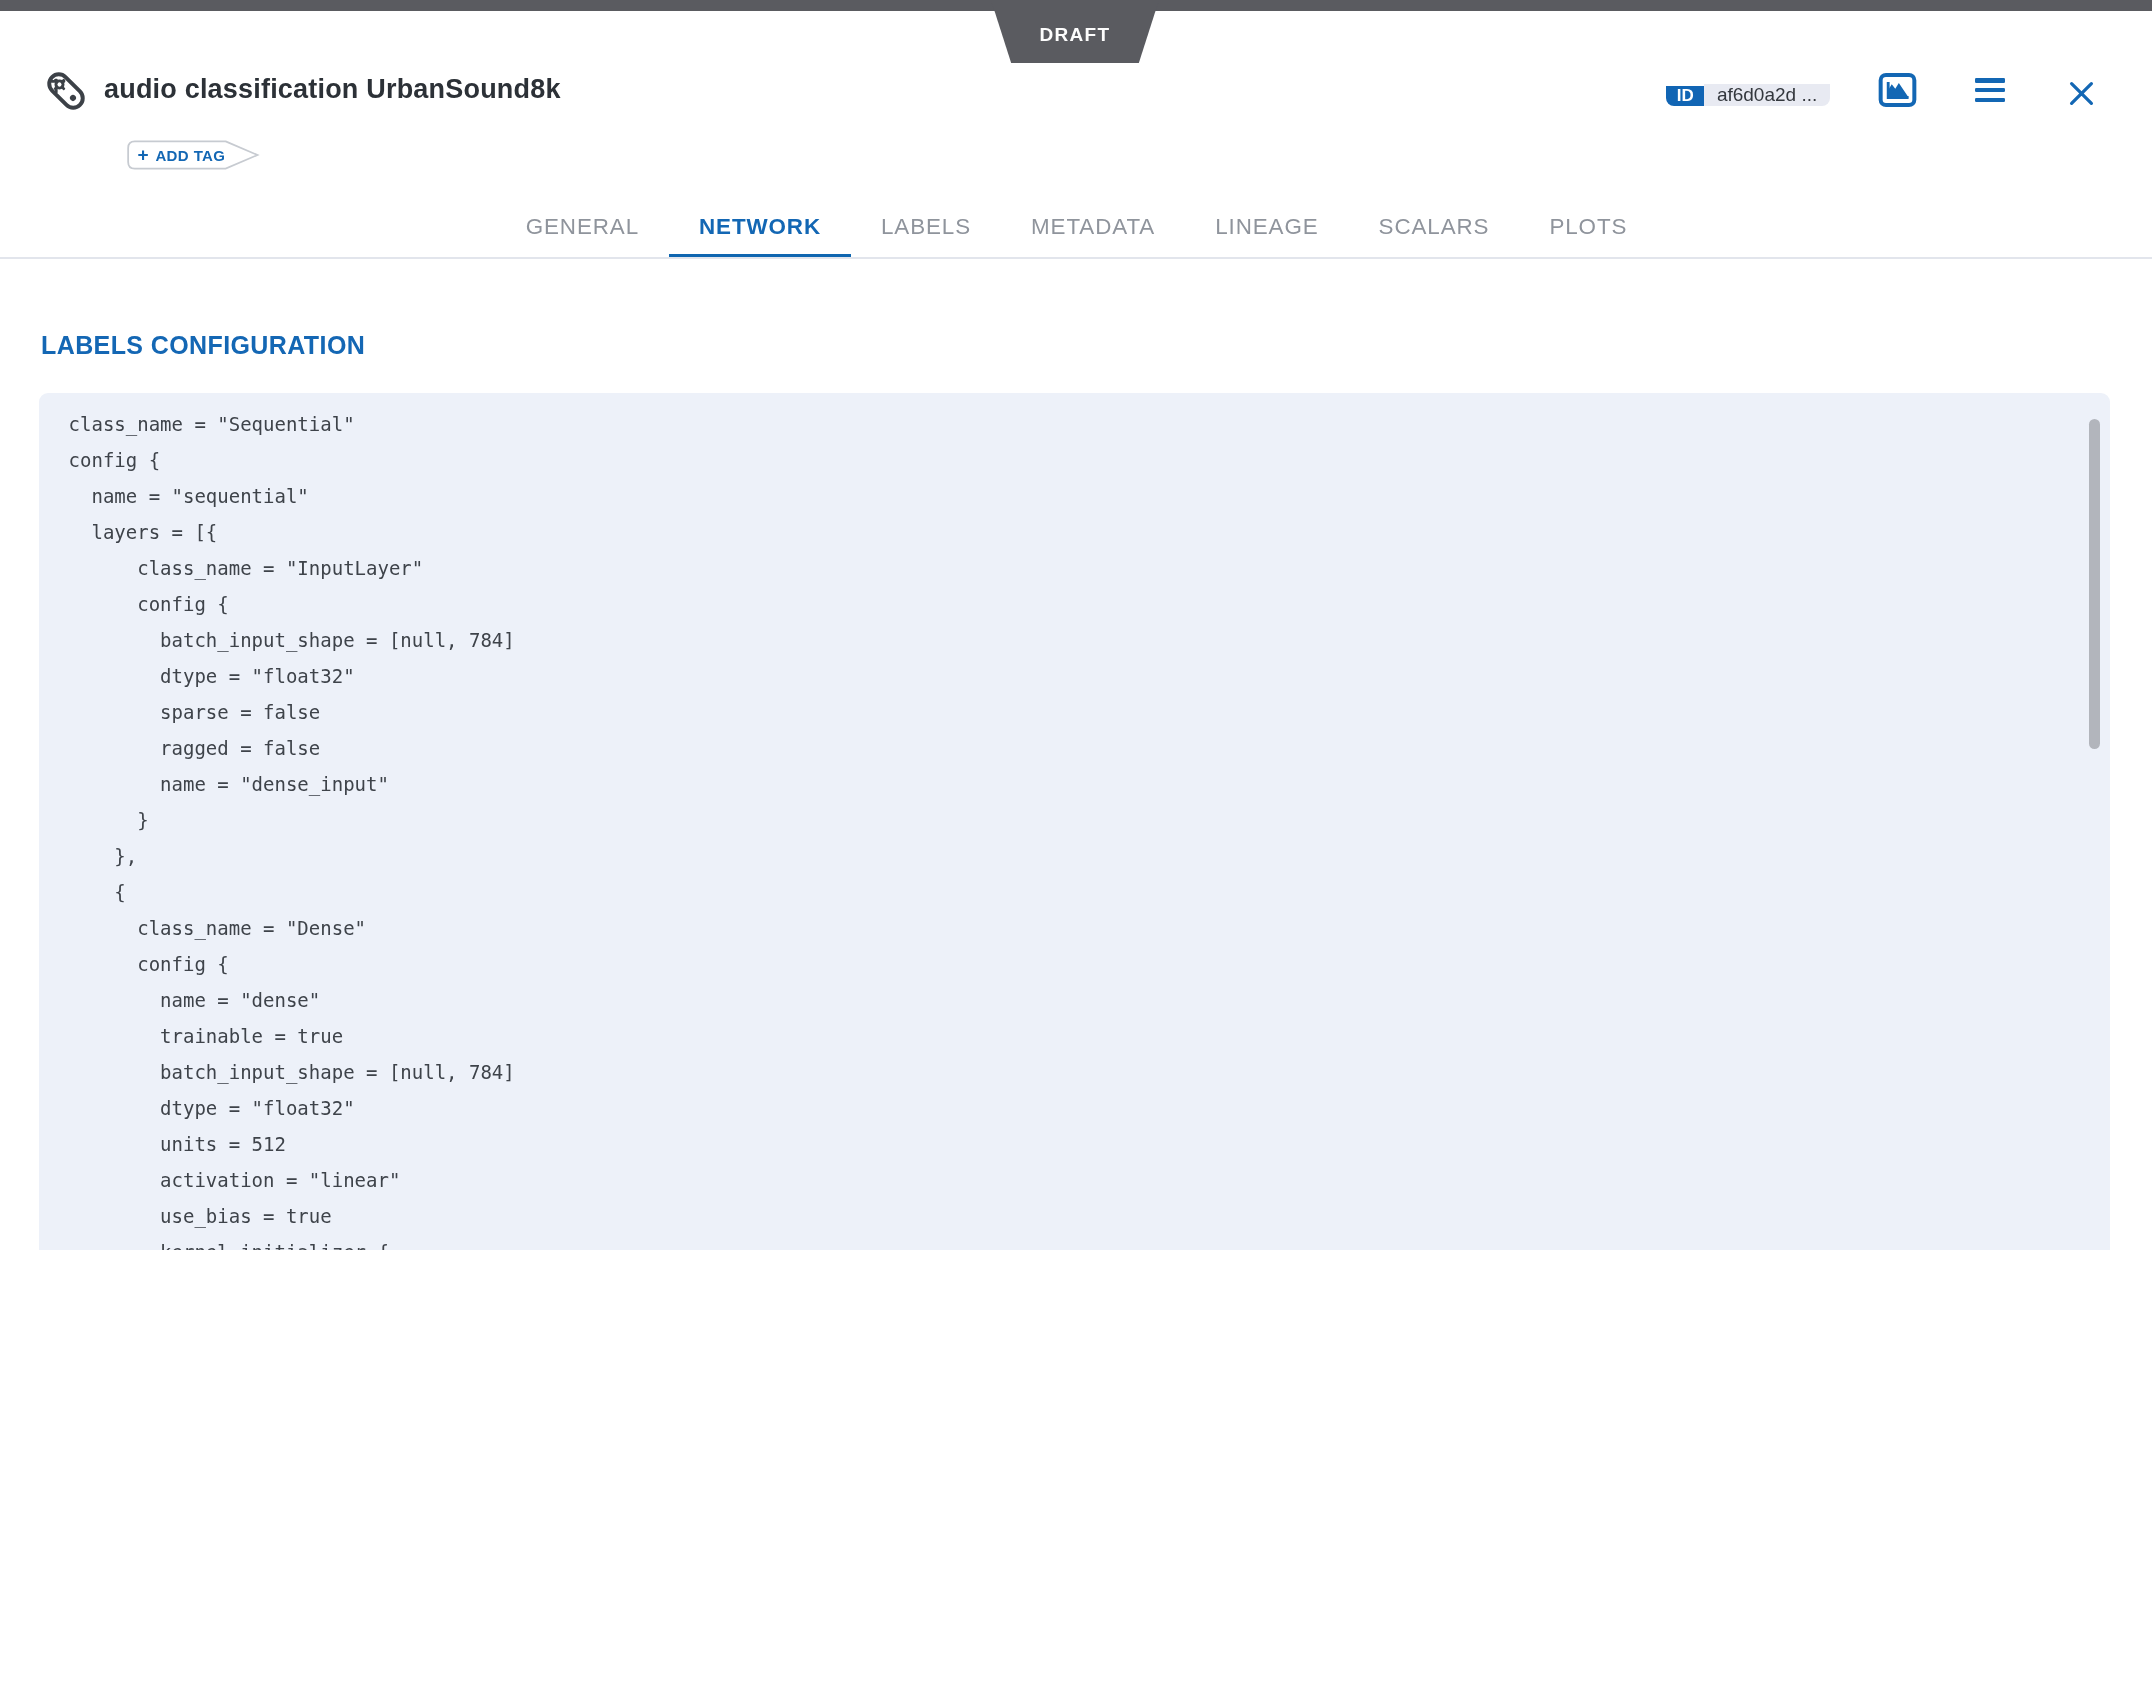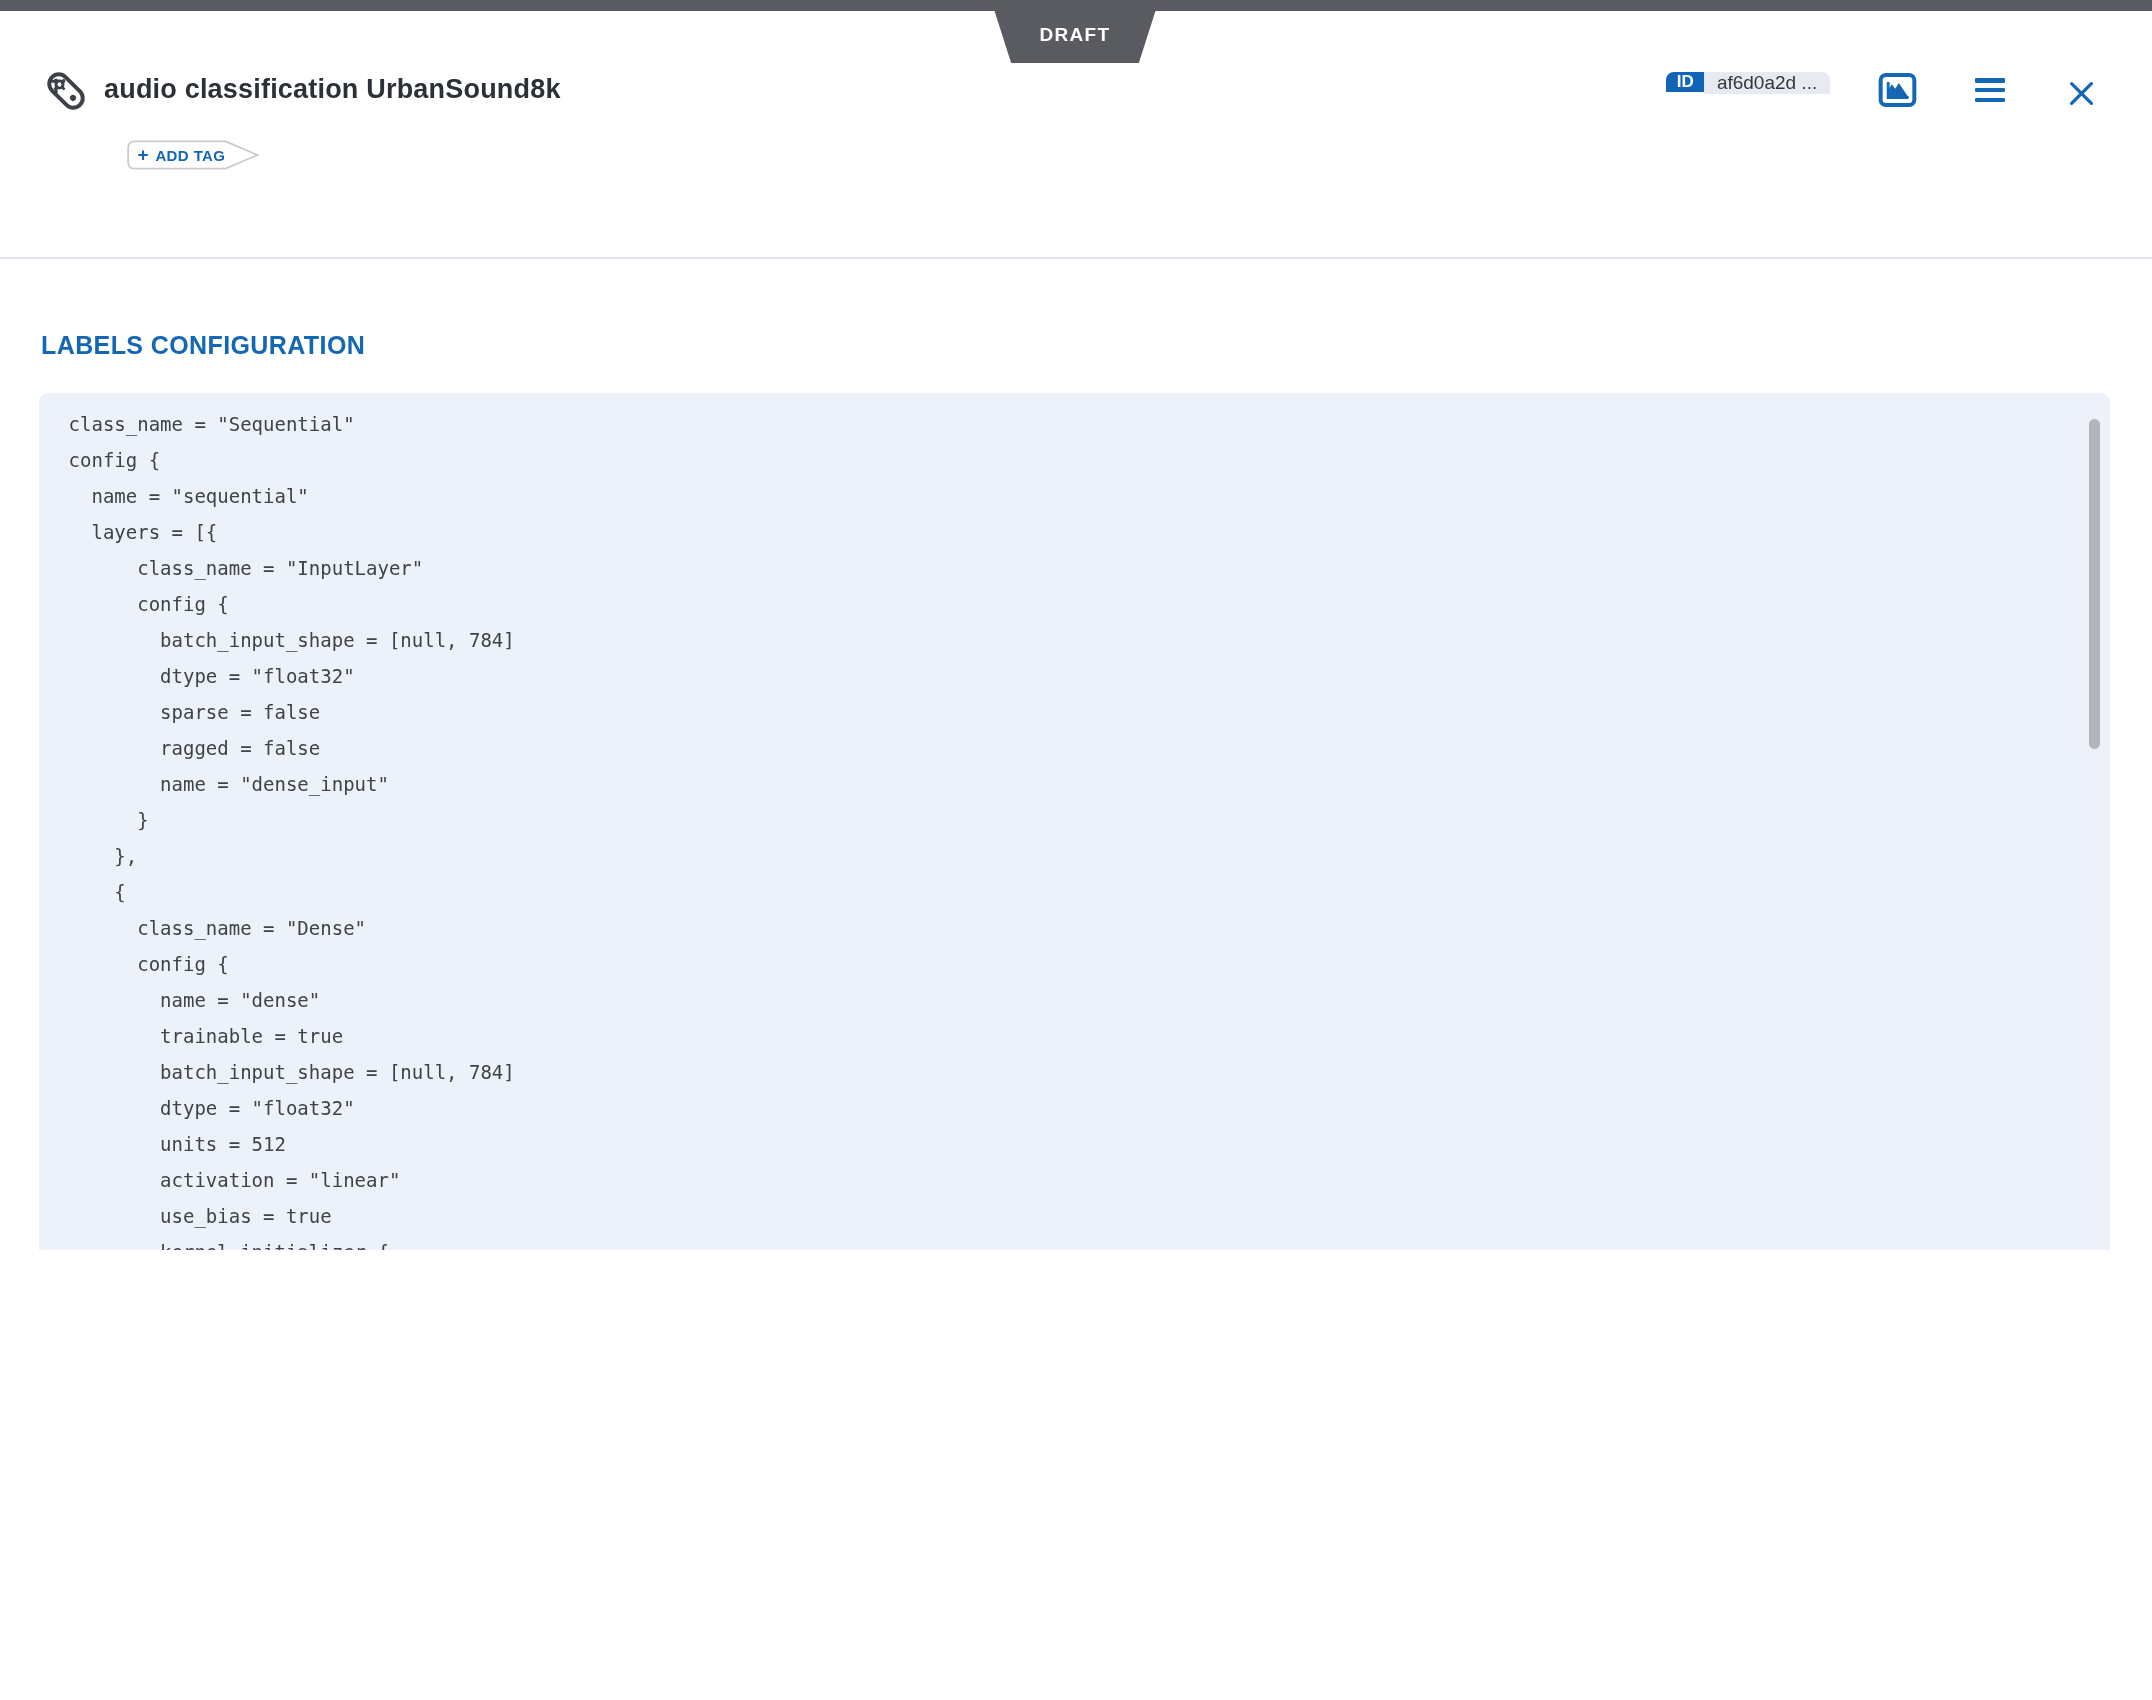--- a/index.html
+++ b/index.html
@@ -26,21 +26,21 @@
   }
   .add-tag svg{position:absolute;left:0;top:0;}
   .add-tag .tag-content{
     position:absolute;left:0;top:0;width:111px;height:30px;
     display:flex;align-items:center;justify-content:center;gap:6.3px;
     color:#1367b4;font-size:15px;font-weight:700;letter-spacing:0.4px;
   }
   .add-tag .plus{font-size:19px;font-weight:700;line-height:1;margin-top:-1.8px;}
   
   .id-chip{
-    position:absolute;left:1666px;top:72px;height:34px;display:flex;align-items:flex-start;
+    position:absolute;left:1666px;top:72px;height:34px;display:flex;align-items:flex-end;
     border-radius:8px;overflow:hidden;cursor:pointer;
   }
   .id-chip .id-label{
     background:#1165b4;color:#ffffff;font-size:17px;font-weight:700;
     display:flex;align-items:center;padding:0 10.7px;
   }
   .id-chip .id-value{
     background:#e8eaf2;color:#33373d;font-family:Liberation Sans, sans-serif;font-size:19px;
     display:flex;align-items:center;padding:0 12.5px;
   }
@@ -139,20 +139,29 @@
     <span class="bar"></span>
     <span class="bar"></span>
   </button>
 
   <button class="icon-btn btn-close">
     <svg width="27" height="27" viewBox="0 0 30 30">
       <path d="M4 4 L26 26 M26 4 L4 26" stroke="#1367b4" stroke-width="3.6" stroke-linecap="round"></path>
     </svg>
   </button>
 
+  <div class="tabs">
+    <div class="tab">GENERAL</div>
+    <div class="tab active">NETWORK</div>
+    <div class="tab">LABELS</div>
+    <div class="tab">METADATA</div>
+    <div class="tab">LINEAGE</div>
+    <div class="tab">SCALARS</div>
+    <div class="tab">PLOTS</div>
+  </div>
   <div class="tabs-divider"></div>
 
   <div class="section-title">LABELS CONFIGURATION</div>
 
   <div class="code-panel">
     <pre>class_name = "Sequential"
 config {
   name = "sequential"
   layers = [{
       class_name = "InputLayer"

